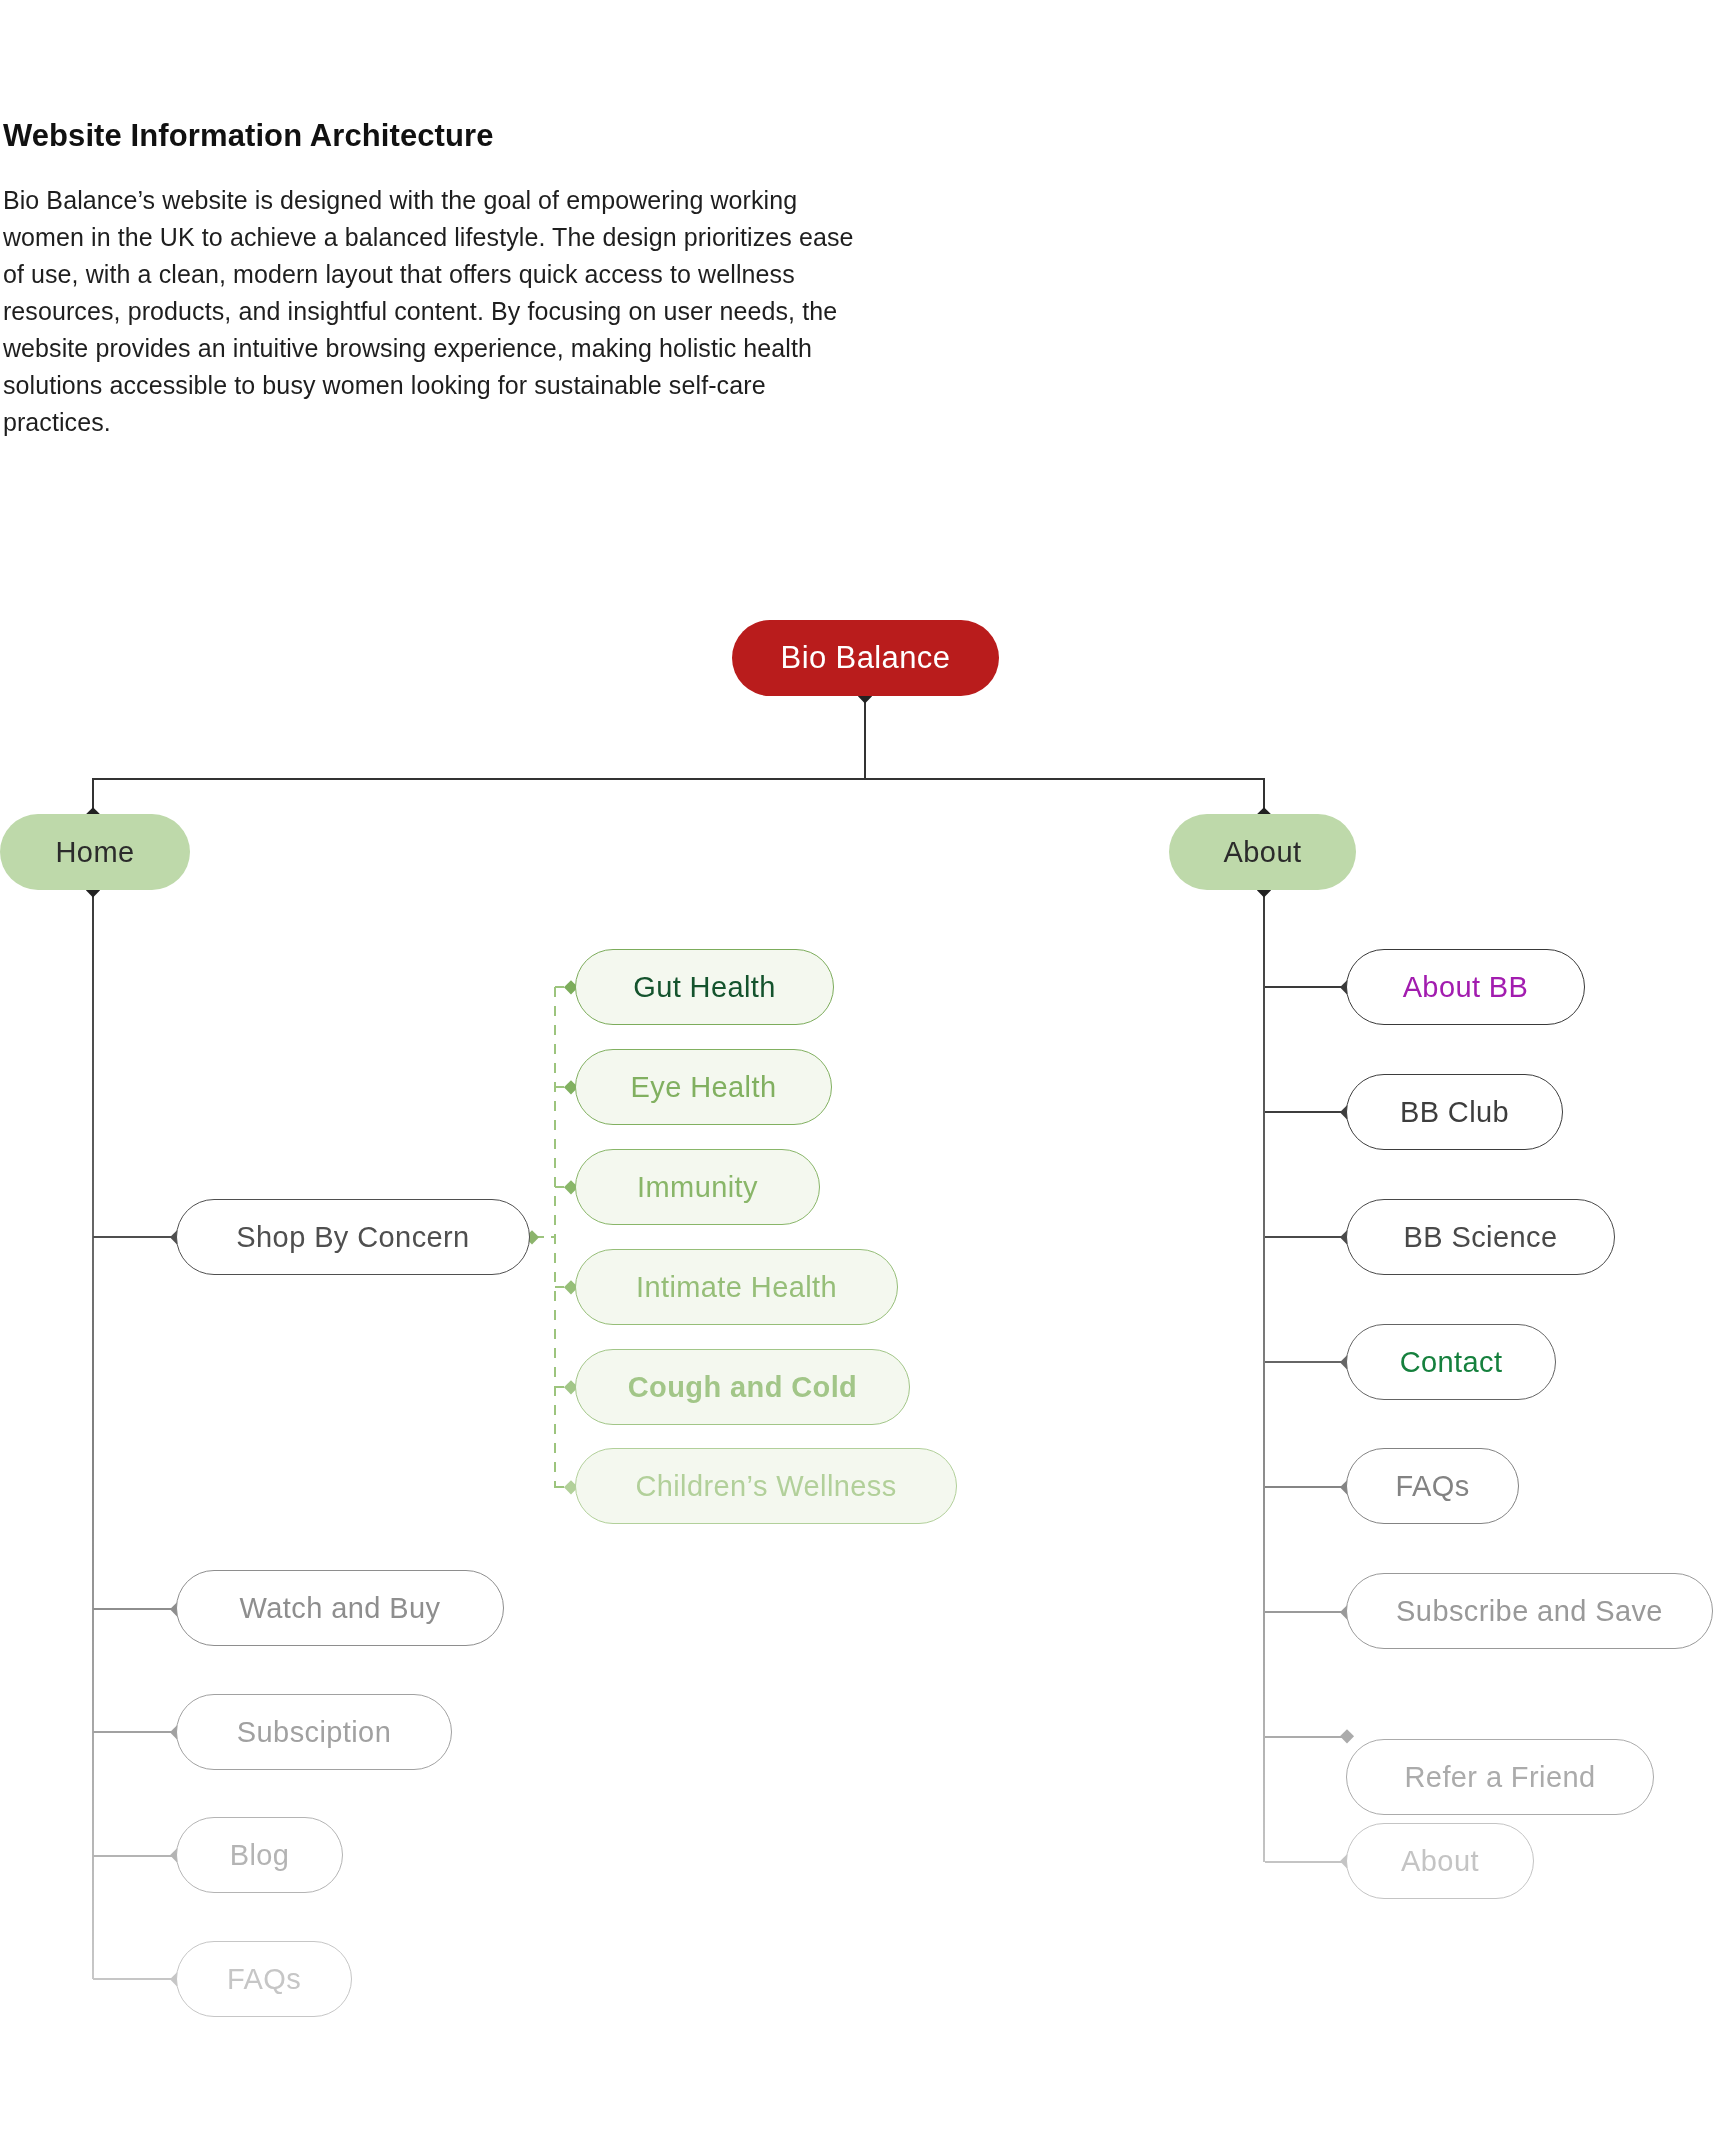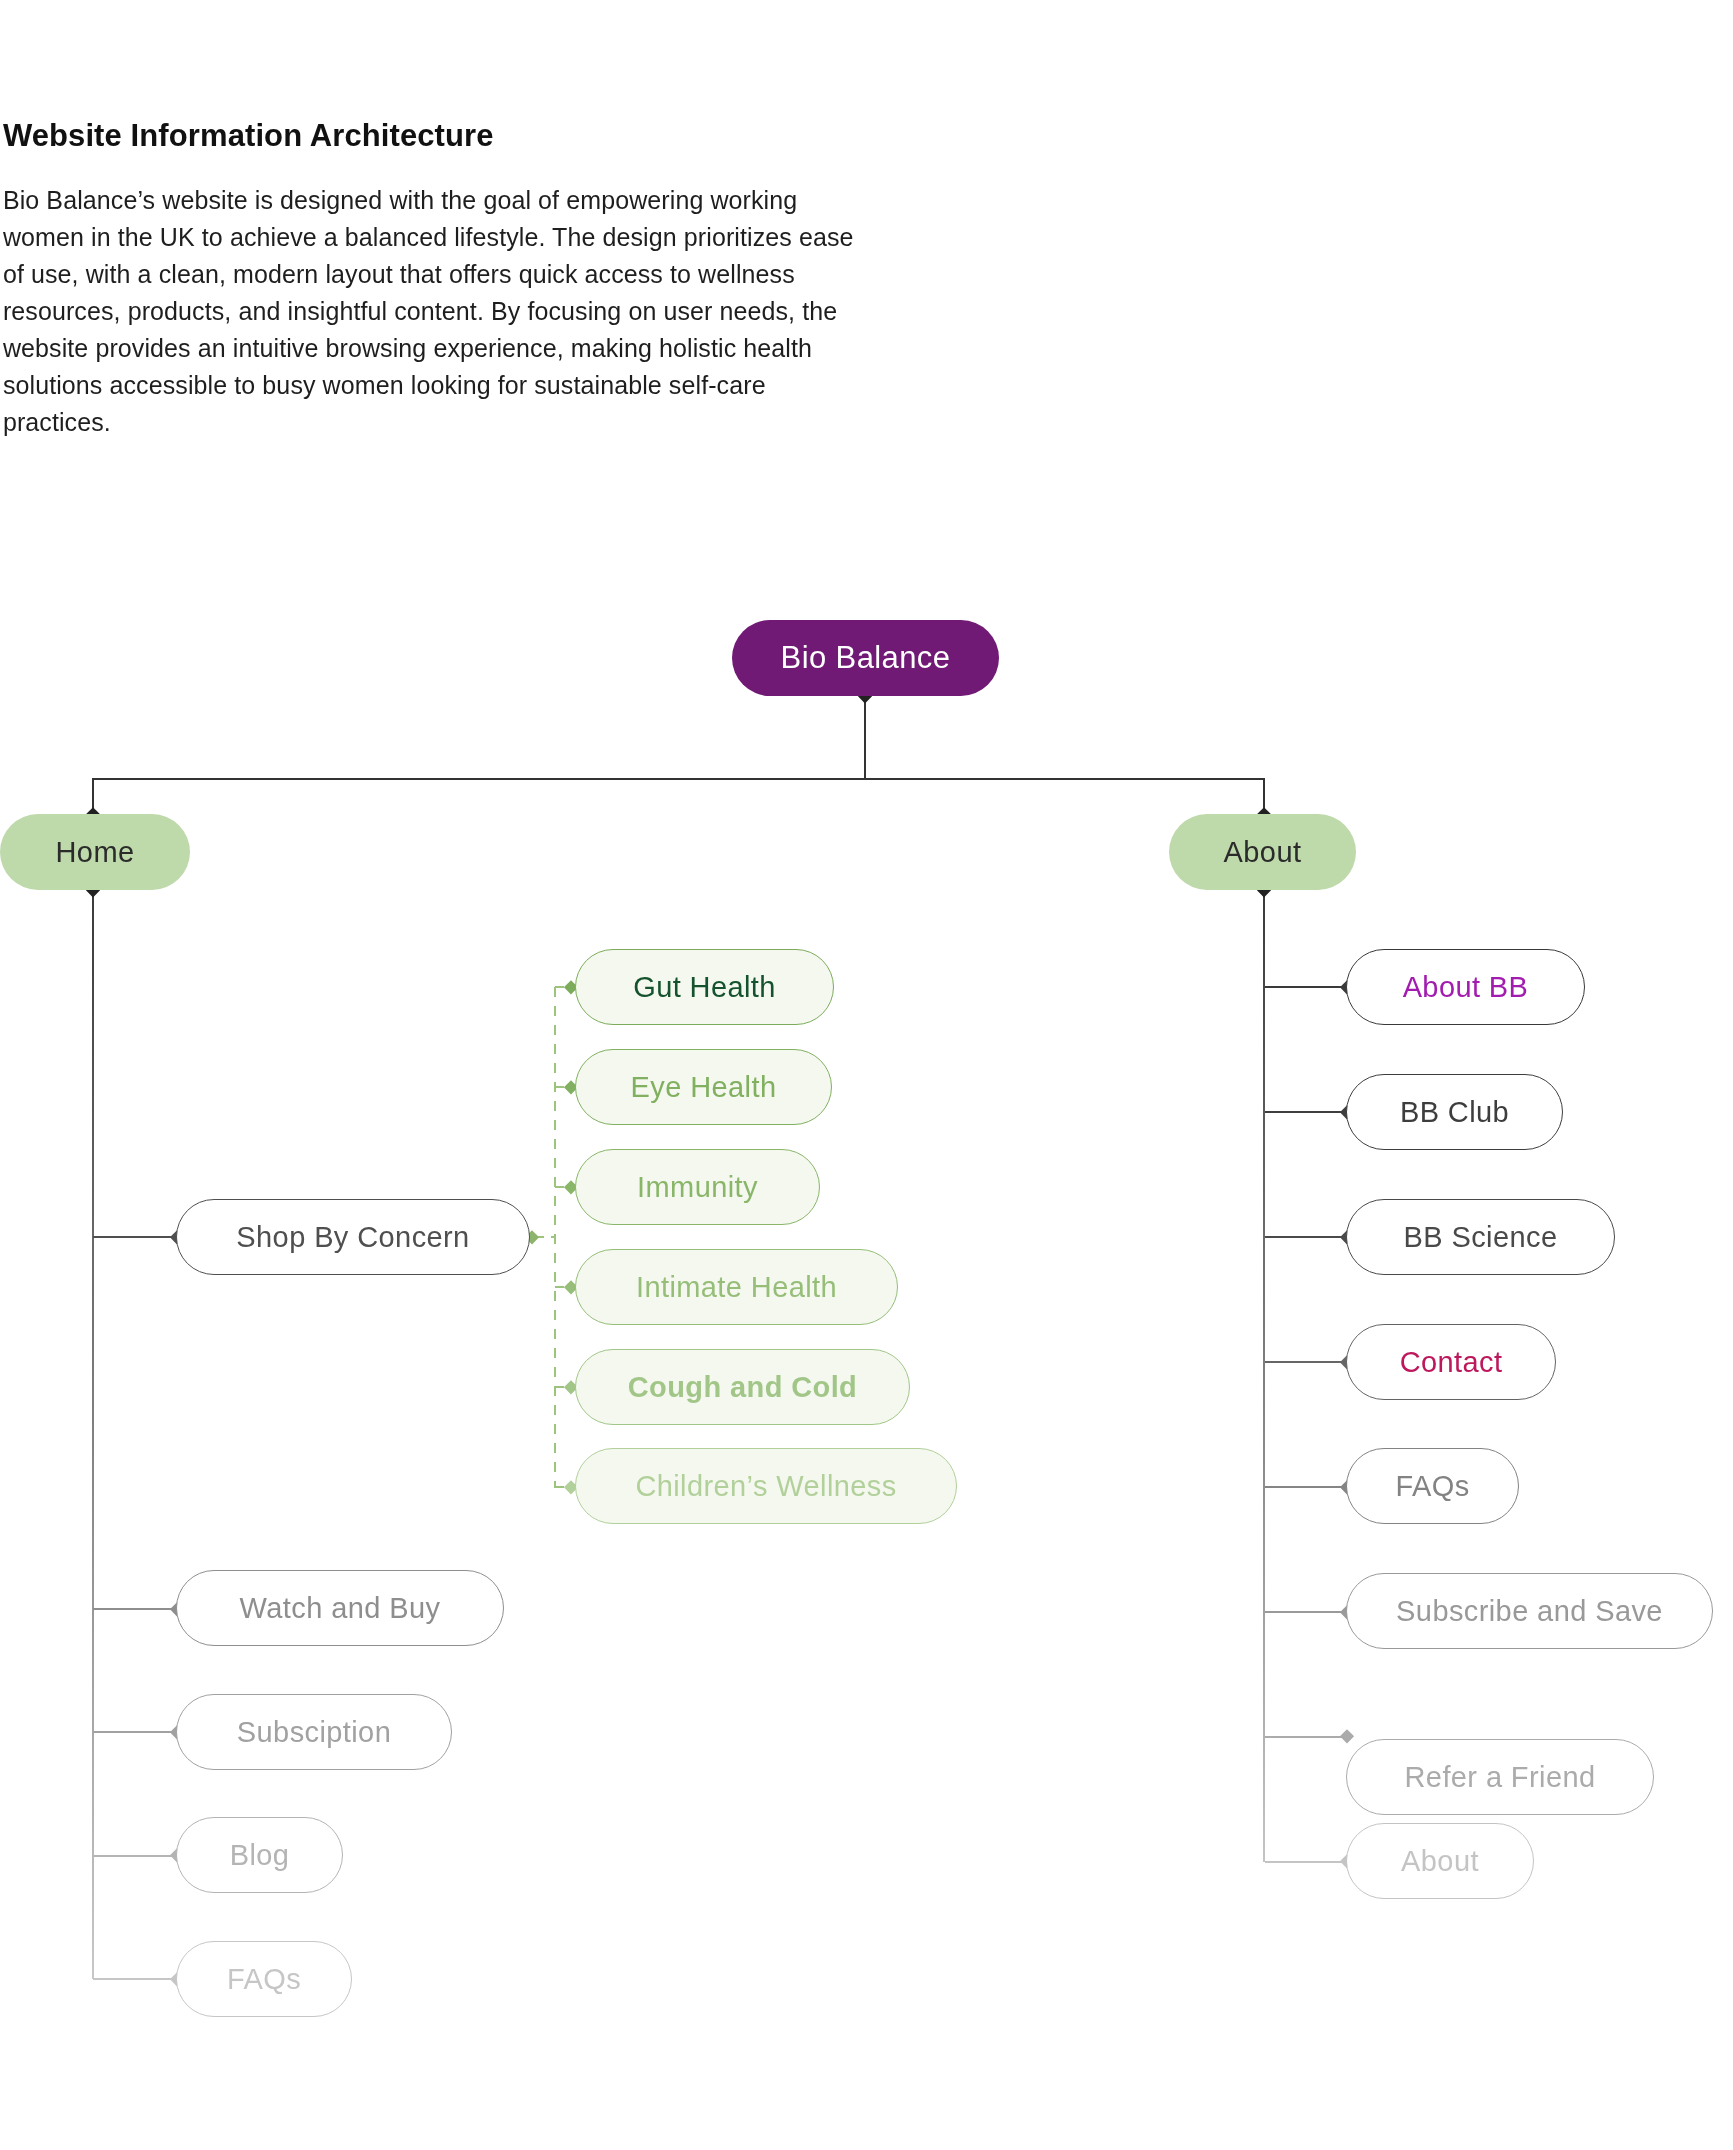--- a/index.html
+++ b/index.html
@@ -175,38 +175,38 @@
 <div class="dm" id="dm-g-5"></div>
 <div class="dm" id="dm-a-0"></div>
 <div class="dm" id="dm-a-1"></div>
 <div class="dm" id="dm-a-2"></div>
 <div class="dm" id="dm-a-3"></div>
 <div class="dm" id="dm-a-4"></div>
 <div class="dm" id="dm-a-5"></div>
 <div class="dm" id="dm-a-6"></div>
 <div class="dm" id="dm-a-7"></div>
 
-<div class="pill filled" id="p-root" style="background: #701a75; color: rgb(255, 255, 255);">Bio Balance</div>
+<div class="pill filled" id="p-root" style="background: #b91c1c; color: rgb(255, 255, 255);">Bio Balance</div>
 <div class="pill filled" id="p-home" style="background: rgb(190, 217, 170); color: rgb(43, 43, 43);">Home</div>
 <div class="pill filled" id="p-about" style="background: rgb(190, 217, 170); color: rgb(43, 43, 43);">About</div>
 
 <div class="pill" id="p-shop" style="color: rgb(79, 79, 79); border-color: rgb(79, 79, 79);">Shop By Concern</div>
 <div class="pill" id="p-watch" style="color: rgb(142, 142, 142); border-color: rgb(142, 142, 142);">Watch and Buy</div>
 <div class="pill" id="p-subsciption" style="color: rgb(161, 161, 161); border-color: rgb(161, 161, 161);">Subsciption</div>
 <div class="pill" id="p-blog" style="color: rgb(180, 180, 180); border-color: rgb(180, 180, 180);">Blog</div>
 <div class="pill" id="p-faqs-home" style="color: rgb(198, 198, 198); border-color: rgb(198, 198, 198);">FAQs</div>
 
 <div class="pill leaf-green" id="p-gut" style="color: #14532d; border-color: rgb(124, 172, 91);">Gut Health</div>
 <div class="pill leaf-green" id="p-eye" style="color: rgb(129, 176, 96); border-color: rgb(129, 176, 96);">Eye Health</div>
 <div class="pill leaf-green" id="p-immunity" style="color: rgb(137, 182, 105); border-color: rgb(137, 182, 105);">Immunity</div>
 <div class="pill leaf-green" id="p-intimate" style="color: rgb(150, 190, 120); border-color: rgb(150, 190, 120);">Intimate Health</div>
 <div class="pill leaf-green" id="p-cough" style="color: rgb(162, 198, 136); border-color: rgb(162, 198, 136); font-weight: bold;">Cough and Cold</div>
 <div class="pill leaf-green" id="p-childrens" style="color: rgb(178, 208, 154); border-color: rgb(178, 208, 154);">Children’s Wellness</div>
 
 <div class="pill" id="p-about-bb" style="color: #a21caf; border-color: rgb(57, 57, 57);">About BB</div>
 <div class="pill" id="p-bb-club" style="color: rgb(61, 61, 61); border-color: rgb(61, 61, 61);">BB Club</div>
 <div class="pill" id="p-bb-science" style="color: rgb(73, 73, 73); border-color: rgb(73, 73, 73);">BB Science</div>
-<div class="pill" id="p-contact" style="color: #be185d; border-color: rgb(100, 100, 100);">Contact</div>
+<div class="pill" id="p-contact" style="color: #15803d; border-color: rgb(100, 100, 100);">Contact</div>
 <div class="pill" id="p-faqs-about" style="color: rgb(131, 131, 131); border-color: rgb(131, 131, 131);">FAQs</div>
 <div class="pill" id="p-subscribe" style="color: rgb(153, 153, 153); border-color: rgb(153, 153, 153);">Subscribe and Save</div>
 <div class="pill" id="p-refer" style="color: rgb(171, 171, 171); border-color: rgb(171, 171, 171);">Refer a Friend</div>
 <div class="pill" id="p-about-leaf" style="color: rgb(196, 196, 196); border-color: rgb(196, 196, 196);">About</div>
 
 
 </body></html>

